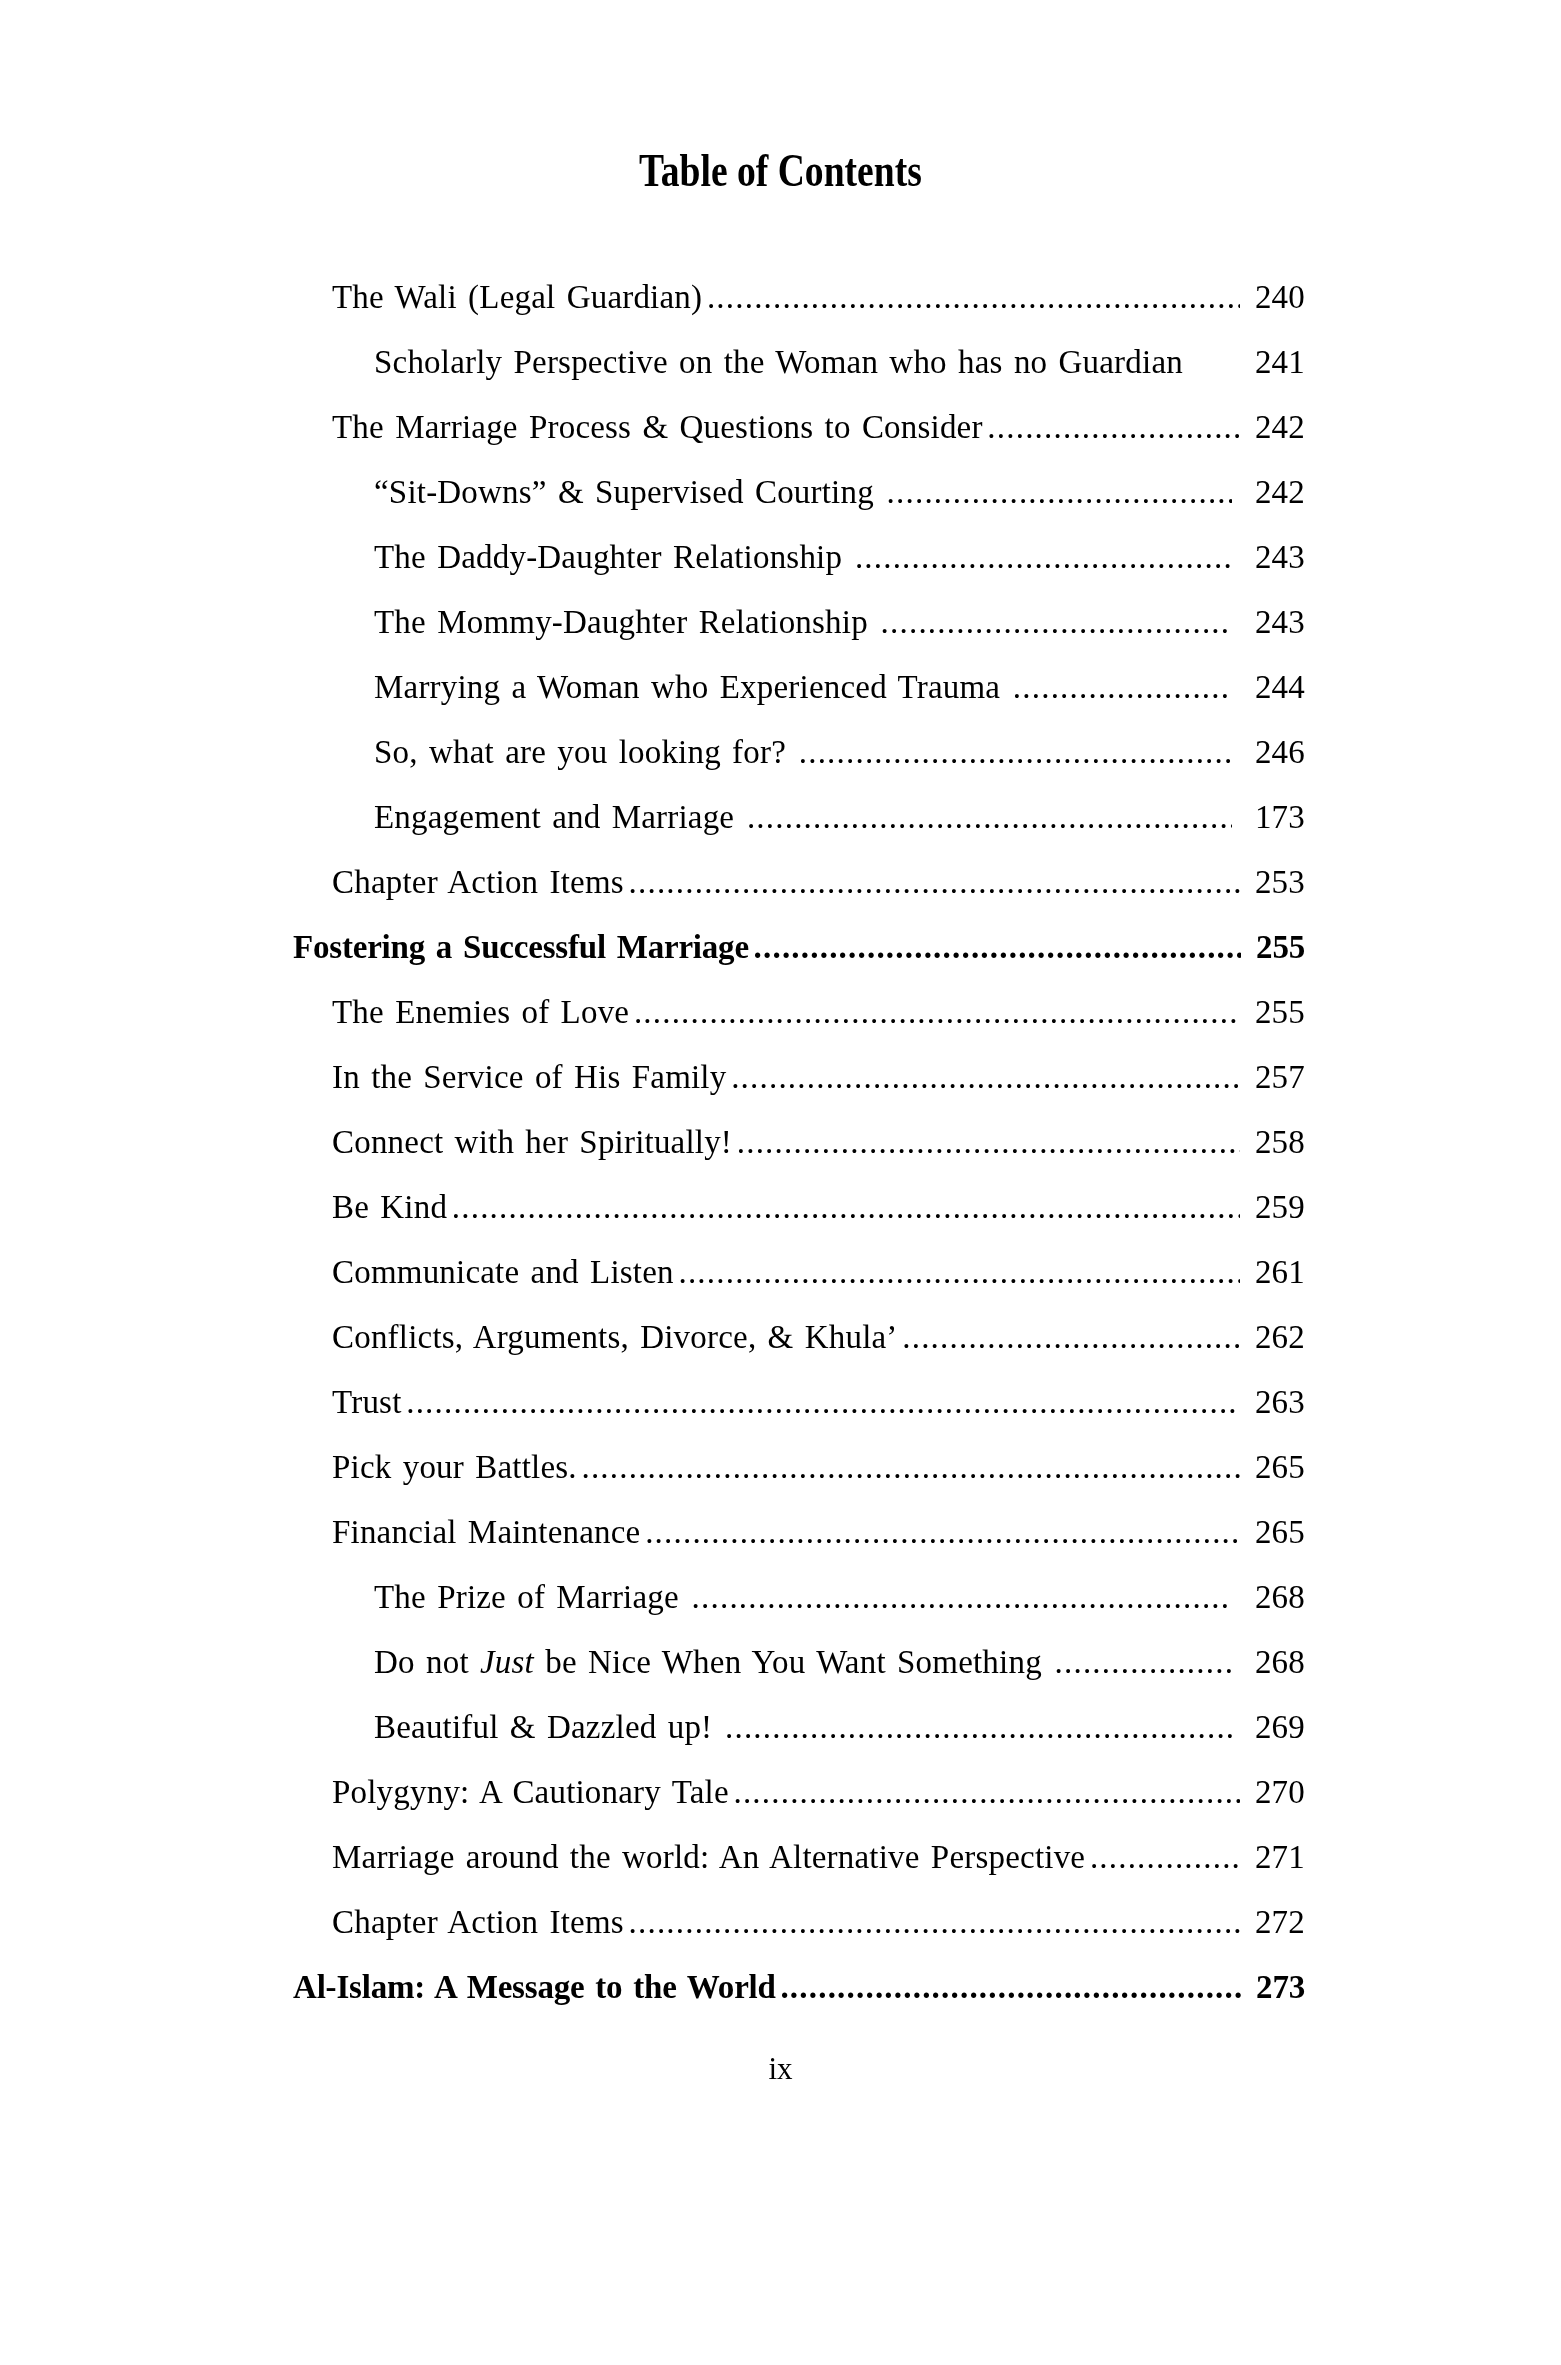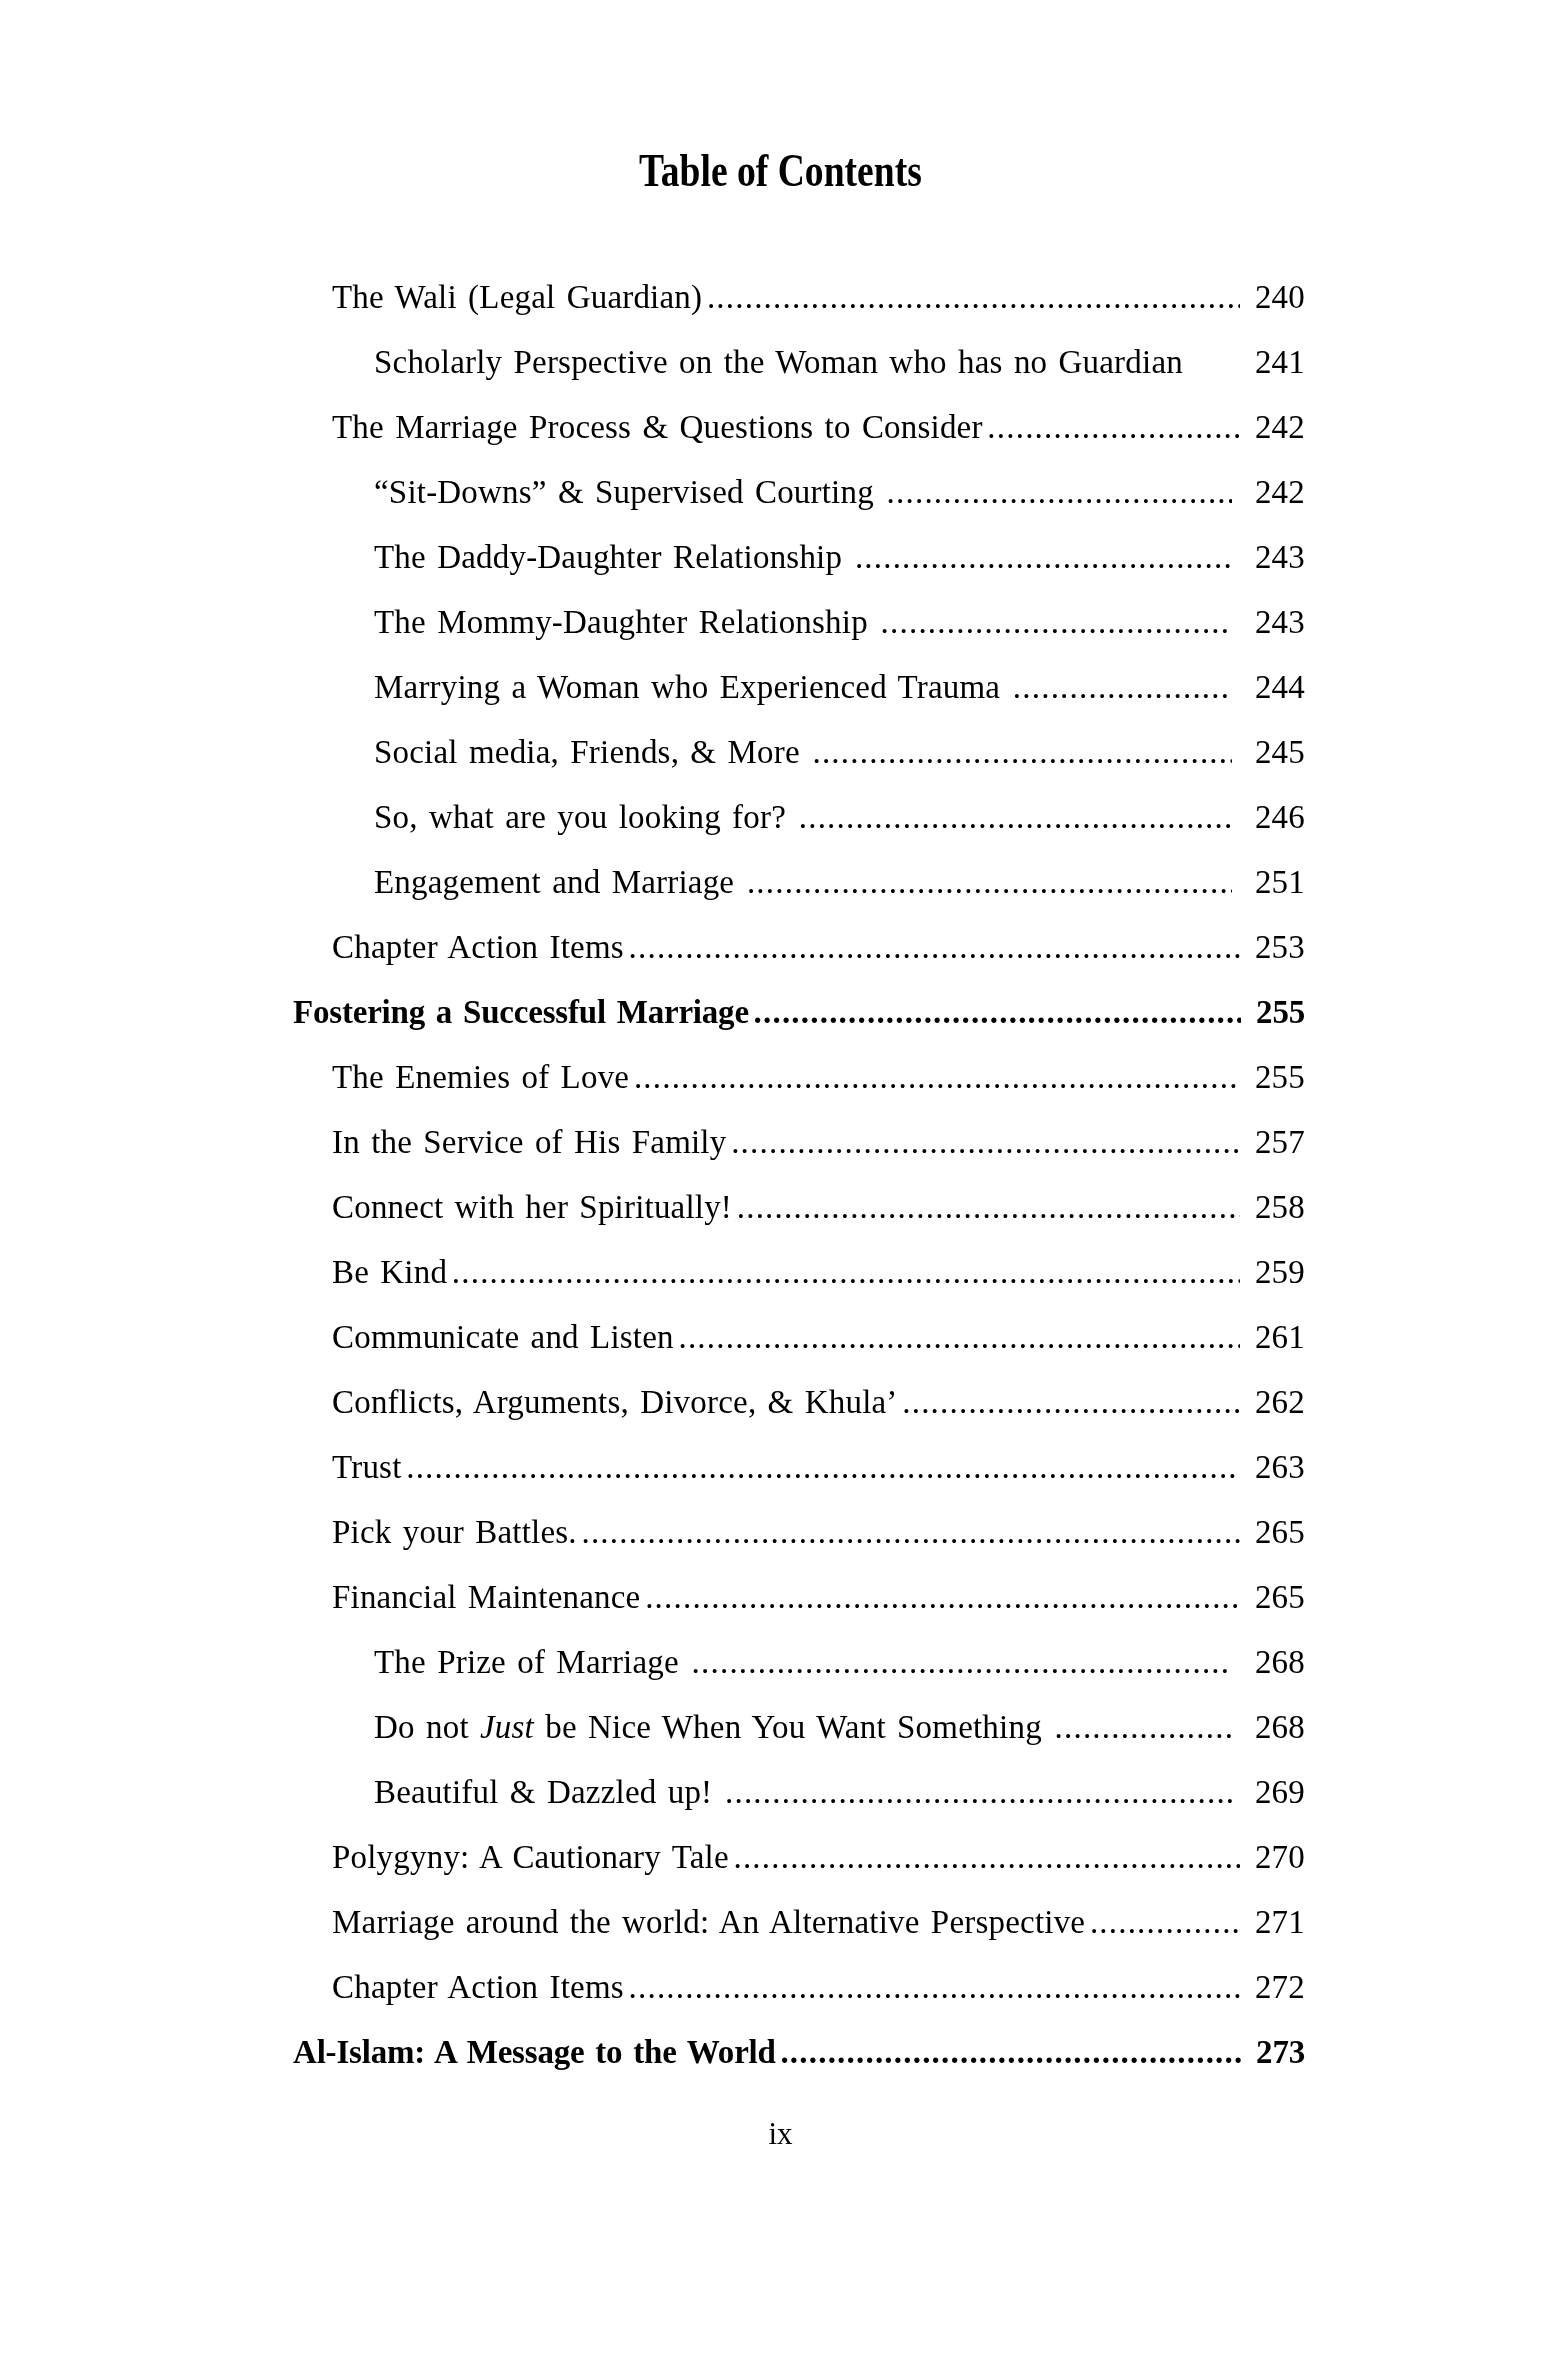--- a/index.html
+++ b/index.html
@@ -108,33 +108,28 @@
         <span class="text"><span>The Mommy-Daughter Relationship</span></span>
         <span class="leader"></span>
         <span class="pagenum">243</span>
       </div>
       <div class="entry lvl3">
         <span class="text"><span>Marrying a Woman who Experienced Trauma</span></span>
         <span class="leader"></span>
         <span class="pagenum">244</span>
       </div>
       <div class="entry lvl3">
-        <span class="text"><span>Social media, Friends, &amp; More</span></span>
-        <span class="leader"></span>
-        <span class="pagenum">245</span>
-      </div>
-      <div class="entry lvl3">
         <span class="text"><span>So, what are you looking for?</span></span>
         <span class="leader"></span>
         <span class="pagenum">246</span>
       </div>
       <div class="entry lvl3">
         <span class="text"><span>Engagement and Marriage</span></span>
         <span class="leader"></span>
-        <span class="pagenum">251</span>
+        <span class="pagenum">173</span>
       </div>
       <div class="entry lvl2">
         <span class="text"><span>Chapter Action Items</span></span>
         <span class="leader"></span>
         <span class="pagenum">253</span>
       </div>
       <div class="entry lvl1 bold">
         <span class="text"><span>Fostering a Successful Marriage</span></span>
         <span class="leader"></span>
         <span class="pagenum">255</span>

